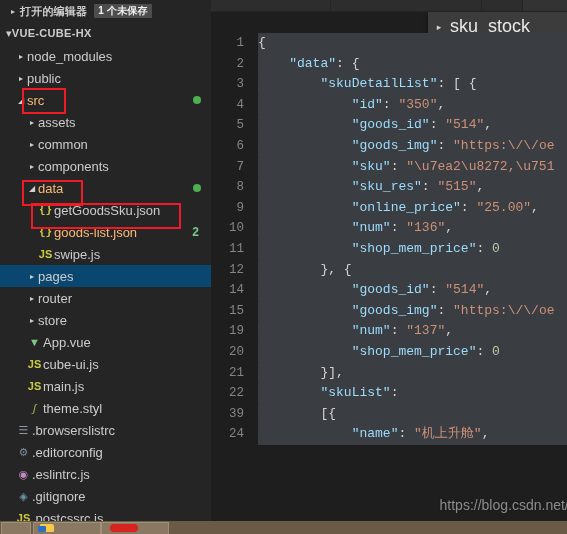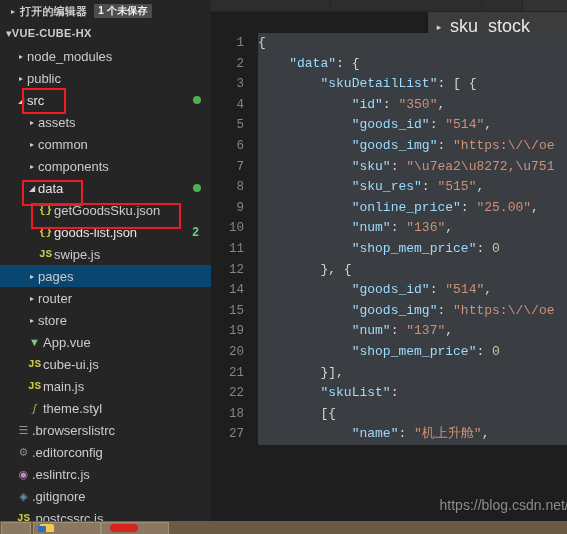--- a/index.html
+++ b/index.html
@@ -38,30 +38,30 @@
   .row.selected{background:#094771;}
   .row .arrow{
     width:12px;min-width:12px;text-align:center;font-size:8px;color:#cfcfcf;
     position:relative;top:0px;
   }
   .row .ico{
     width:17px;min-width:17px;text-align:center;font-size:11px;
     display:inline-flex;align-items:center;justify-content:center;
   }
   .row .lbl{font-size:13px;}
-  .green{color:#e5e5e5;}
+  .green{color:#fdba74;}
   .count{
     position:absolute;right:12px;color:#73c991;font-size:12px;font-weight:bold;
   }
   .dot{
     position:absolute;right:10px;width:8px;height:8px;border-radius:50%;
     background:#4caf50;
   }
   .ico-json{color:#cbcb41;font-size:11px;font-weight:bold;font-family:"Liberation Mono","DejaVu Sans Mono",monospace;}
-  .ico-js{color:#cbcb41;font-size:9px;font-weight:bold;font-family:Liberation Mono, monospace;}
+  .ico-js{color:#cbcb41;font-size:9px;font-weight:bold;font-family:Liberation Sans, sans-serif;}
   .ico-vue{color:#81c784;font-size:12px;}
   .ico-styl{color:#9bbb59;font-size:13px;font-style:italic;}
   .ico-gray{color:#8a9ba8;font-size:12px;}
   .ico-gear{color:#7e8b97;font-size:12px;}
   .ico-eslint{color:#c586c0;font-size:12px;}
   .ico-git{color:#6b8fa3;font-size:11px;}
 
   
   .redbox{position:absolute;border:2px solid #ee1b24;pointer-events:none;}
 
@@ -280,22 +280,22 @@
         <div class="cline"><span class="gutter">9</span><span class="ctext sel"><span class="p">            </span><span class="k">"online_price"</span><span class="p">: </span><span class="s">"25.00"</span><span class="p">,</span></span></div>
         <div class="cline"><span class="gutter">10</span><span class="ctext sel"><span class="p">            </span><span class="k">"num"</span><span class="p">: </span><span class="s">"136"</span><span class="p">,</span></span></div>
         <div class="cline"><span class="gutter">11</span><span class="ctext sel"><span class="p">            </span><span class="k">"shop_mem_price"</span><span class="p">: </span><span class="n">0</span></span></div>
         <div class="cline"><span class="gutter">12</span><span class="ctext sel"><span class="p">        }, {</span></span></div>
         <div class="cline"><span class="gutter">14</span><span class="ctext sel"><span class="p">            </span><span class="k">"goods_id"</span><span class="p">: </span><span class="s">"514"</span><span class="p">,</span></span></div>
         <div class="cline"><span class="gutter">15</span><span class="ctext sel"><span class="p">            </span><span class="k">"goods_img"</span><span class="p">: </span><span class="s">"https:\/\/oe</span></span></div>
         <div class="cline"><span class="gutter">19</span><span class="ctext sel"><span class="p">            </span><span class="k">"num"</span><span class="p">: </span><span class="s">"137"</span><span class="p">,</span></span></div>
         <div class="cline"><span class="gutter">20</span><span class="ctext sel"><span class="p">            </span><span class="k">"shop_mem_price"</span><span class="p">: </span><span class="n">0</span></span></div>
         <div class="cline"><span class="gutter">21</span><span class="ctext sel"><span class="p">        }],</span></span></div>
         <div class="cline"><span class="gutter">22</span><span class="ctext sel"><span class="p">        </span><span class="k">"skuList"</span><span class="p">:</span></span></div>
-        <div class="cline"><span class="gutter">18</span><span class="ctext sel"><span class="p">        [{</span></span></div>
-        <div class="cline"><span class="gutter">27</span><span class="ctext sel"><span class="p">            </span><span class="k">"name"</span><span class="p">: </span><span class="s">"机上升舱"</span><span class="p">,</span></span></div>
+        <div class="cline"><span class="gutter">39</span><span class="ctext sel"><span class="p">        [{</span></span></div>
+        <div class="cline"><span class="gutter">24</span><span class="ctext sel"><span class="p">            </span><span class="k">"name"</span><span class="p">: </span><span class="s">"机上升舱"</span><span class="p">,</span></span></div>
       </div>
 
     <div class="wm">https://blog.csdn.net/fengtingYan</div>
   </div>
 
   <div class="taskbar">
     <div class="tbtn tb1"></div>
     <div class="tbtn tb2"></div>
     <div class="tbtn tb3"></div>
     <div class="tb-explorer"></div>

